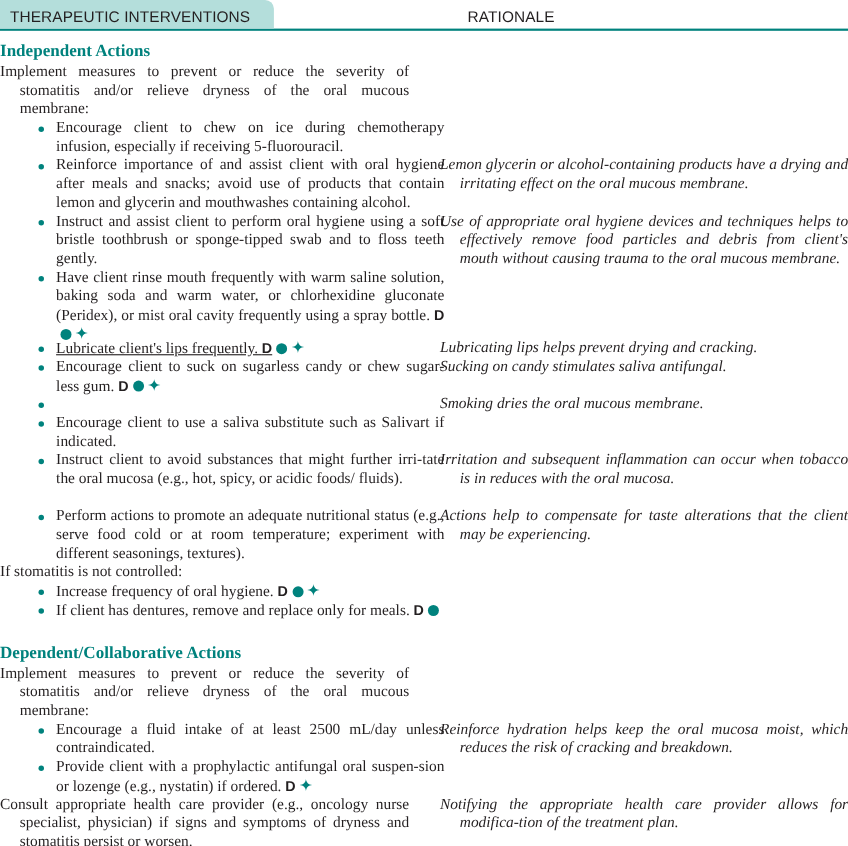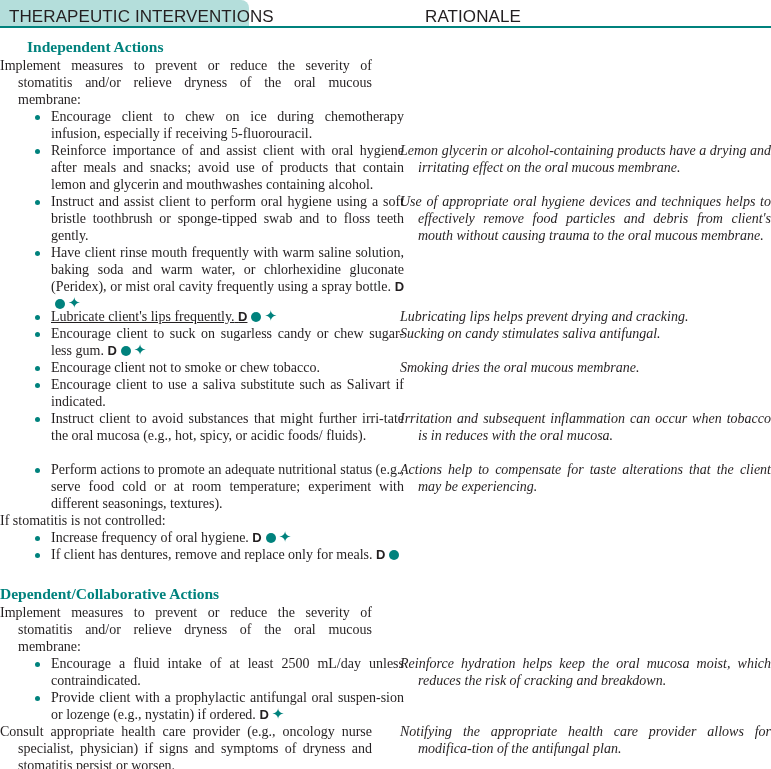--- a/index.html
+++ b/index.html
@@ -12,21 +12,21 @@
     position: absolute; left: 0; top: 0; width: 771px; height: 26px;
     border-bottom: 2px solid #00827d;
   }
   .tab-left {
     position: absolute; left: 0; top: 0; width: 249px; height: 26px;
     background: #b4dedb; border-top-right-radius: 8px;
   }
   .hdr-text {
     position: absolute; top: 7px;
     font-family: "Liberation Sans", "DejaVu Sans", sans-serif;
-    font-size: 17px; letter-spacing: 0.1px; color: #231f20;
+    font-size: 14px; letter-spacing: 0.1px; color: #231f20;
   }
   .hdr-left { left: 9px; }
   .hdr-right { left: 400px; margin-left: 25px; }
 
   .col-left { position: absolute; left: 0; width: 374px; }
   .col-right { position: absolute; left: 400px; width: 371px; }
 
   .sec-title {
     position: absolute; left: 0;
     font-size: 15.5px; font-weight: bold; color: #00827d;
@@ -66,30 +66,30 @@
 </head>
 <body>
 
 <div class="header">
   <div class="tab-left"></div>
   <span class="hdr-text hdr-left">THERAPEUTIC INTERVENTIONS</span>
   <span class="hdr-text hdr-right">RATIONALE</span>
 </div>
 
 <div class="col-left">
-  <div class="sec-title" style="top:38px;margin-left:27px;">Independent Actions</div>
+  <div class="sec-title" style="top:38px;">Independent Actions</div>
   <div class="para" style="top:57px;">Implement measures to prevent or reduce the severity of stomatitis and/or relieve dryness of the oral mucous membrane:</div>
 
   <div class="bullet" style="top:108px;"><span class="dot"></span><span>Encourage client to chew on ice during chemotherapy infusion, especially if receiving 5-fluorouracil.</span></div>
   <div class="bullet" style="top:142px;"><span class="dot"></span><span>Reinforce importance of and assist client with oral hygiene after meals and snacks; avoid use of products that contain lemon and glycerin and mouthwashes containing alcohol.</span></div>
   <div class="bullet" style="top:193px;"><span class="dot"></span><span>Instruct and assist client to perform oral hygiene using a soft bristle toothbrush or sponge-tipped swab and to floss teeth gently.</span></div>
   <div class="bullet" style="top:244px;"><span class="dot"></span><span>Have client rinse mouth frequently with warm saline solution, baking soda and warm water, or chlorhexidine gluconate (Peridex), or mist oral cavity frequently using a spray bottle.</span> <span class="mark-d">D</span><span class="mark-circle"></span><span class="mark-star">✦</span></div>
   <div class="bullet" style="top:308px;text-decoration:underline;"><span class="dot"></span><span>Lubricate client's lips frequently.</span> <span class="mark-d">D</span><span class="mark-circle"></span><span class="mark-star">✦</span></div>
   <div class="bullet" style="top:325px;"><span class="dot"></span><span>Encourage client to suck on sugarless candy or chew sugar-less gum.</span> <span class="mark-d">D</span><span class="mark-circle"></span><span class="mark-star">✦</span></div>
-  <div class="bullet" style="top:359px;"><span class="dot"></span><span>Encourage client not to smoke or chew tobacco.</span></div>
+  <div class="bullet" style="top:359px;"><span class="dot"></span></div>
   <div class="bullet" style="top:376px;"><span class="dot"></span><span>Encourage client to use a saliva substitute such as Salivart if indicated.</span></div>
   <div class="bullet" style="top:410px;"><span class="dot"></span><span>Instruct client to avoid substances that might further irri-tate the oral mucosa (e.g., hot, spicy, or acidic foods/ fluids).</span></div>
   <div class="bullet" style="top:461px;"><span class="dot"></span><span>Perform actions to promote an adequate nutritional status (e.g., serve food cold or at room temperature; experiment with different seasonings, textures).</span></div>
 
   <div class="para" style="top:512px;">If stomatitis is not controlled:</div>
   <div class="bullet" style="top:529px;"><span class="dot"></span><span>Increase frequency of oral hygiene.</span> <span class="mark-d">D</span><span class="mark-circle"></span><span class="mark-star">✦</span></div>
   <div class="bullet" style="top:546px;"><span class="dot"></span><span>If client has dentures, remove and replace only for meals.</span> <span class="mark-d">D</span><span class="mark-circle"></span></div>
 
   <div class="sec-title" style="top:585px;">Dependent/Collaborative Actions</div>
   <div class="para" style="top:604px;">Implement measures to prevent or reduce the severity of stomatitis and/or relieve dryness of the oral mucous membrane:</div>
@@ -100,14 +100,14 @@
 
 <div class="col-right">
   <div class="rat" style="top:142px;">Lemon glycerin or alcohol-containing products have a drying and irritating effect on the oral mucous membrane.</div>
   <div class="rat" style="top:193px;">Use of appropriate oral hygiene devices and techniques helps to effectively remove food particles and debris from client's mouth without causing trauma to the oral mucous membrane.</div>
   <div class="rat" style="top:308px;">Lubricating lips helps prevent drying and cracking.</div>
   <div class="rat" style="top:325px;">Sucking on candy stimulates saliva antifungal.</div>
   <div class="rat" style="top:359px;">Smoking dries the oral mucous membrane.</div>
   <div class="rat" style="top:410px;">Irritation and subsequent inflammation can occur when tobacco is in reduces with the oral mucosa.</div>
   <div class="rat" style="top:461px;">Actions help to compensate for taste alterations that the client may be experiencing.</div>
   <div class="rat" style="top:655px;">Reinforce hydration helps keep the oral mucosa moist, which reduces the risk of cracking and breakdown.</div>
-  <div class="rat" style="top:723px;">Notifying the appropriate health care provider allows for modifica-tion of the antifungal plan.</div>
+  <div class="rat" style="top:723px;">Notifying the appropriate health care provider allows for modifica-tion of the treatment plan.</div>
 </div>
 
 </body></html>

